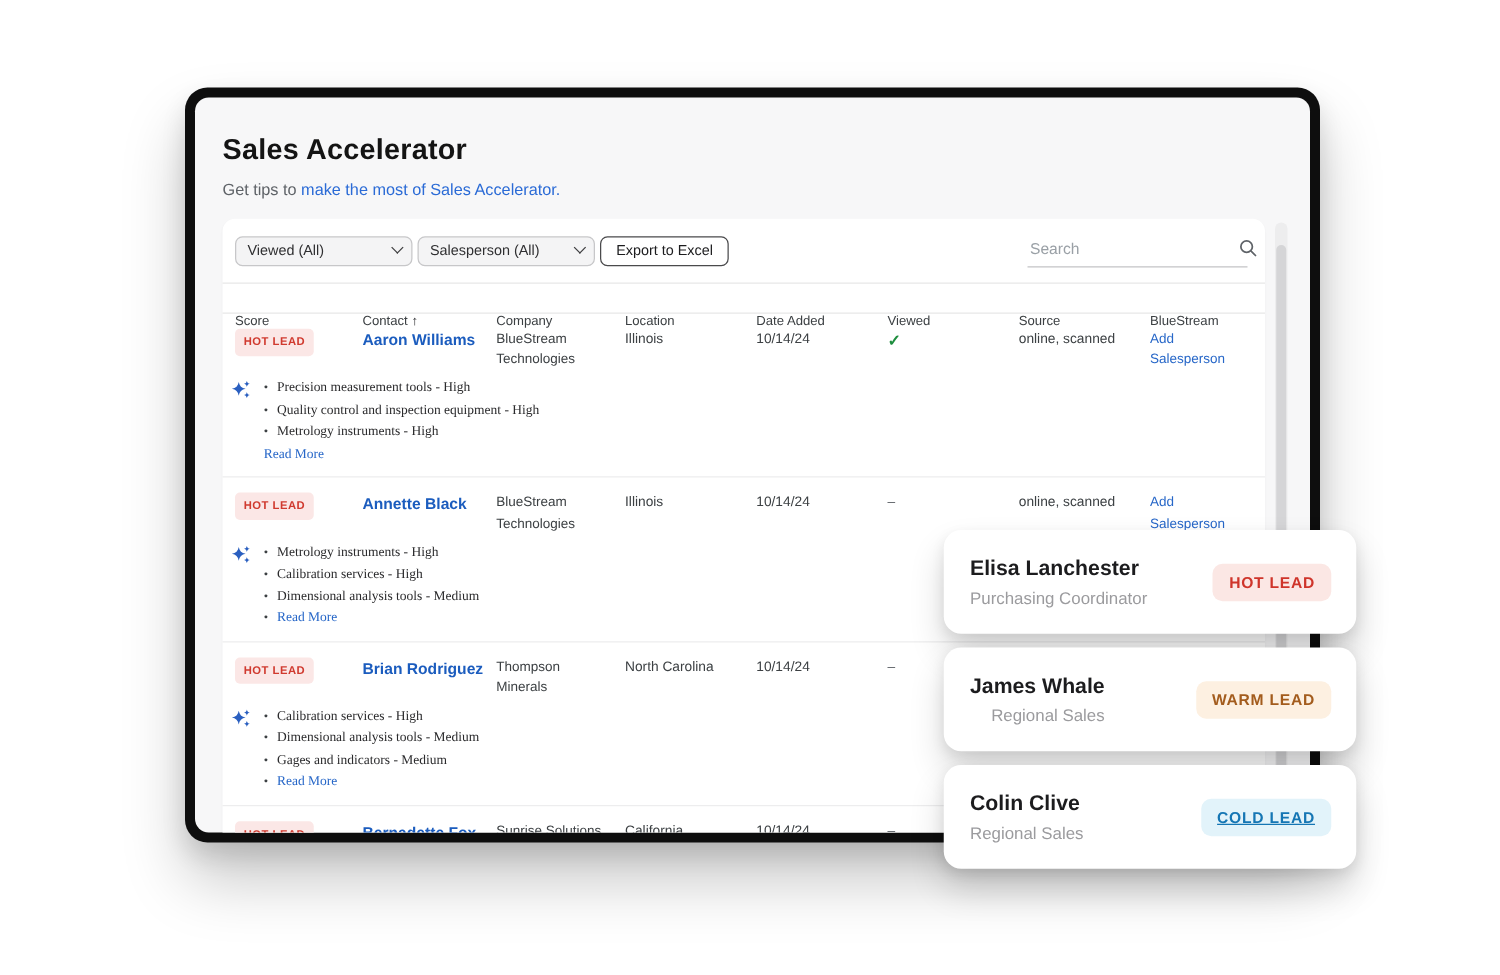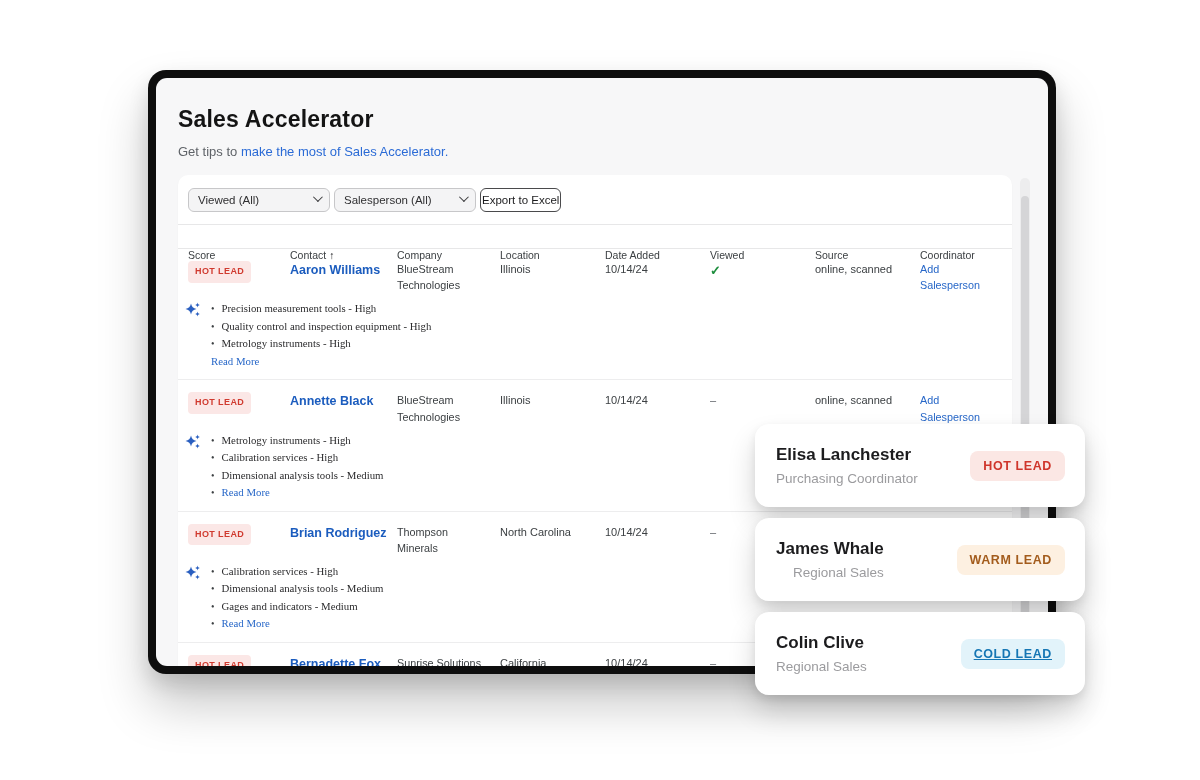--- a/index.html
+++ b/index.html
@@ -44,21 +44,21 @@
     width:142px; height:24px; display:flex; align-items:center; justify-content:space-between;
     background:#f4f4f5; border:1px solid #c7c7c9; border-radius:6px;
     padding:0 9px; font-size:11.5px; color:#2f2f31; cursor:pointer;
   }
   .chevron-down {
     width:7px; height:7px; border-right:1.5px solid #3c3c3e; border-bottom:1.5px solid #3c3c3e;
     transform:rotate(45deg) translateY(-2px); margin-top:-3px;
   }
   .export-btn {
     height:24px; background:#ffffff; border:1px solid #4a4a4c; border-radius:6px;
-    padding:0 1px; font-size:11.5px; color:#1c1c1e; font-family:inherit; cursor:pointer;
+    padding:0 12px; font-size:11.5px; color:#1c1c1e; font-family:inherit; cursor:pointer;
   }
   .search-wrap {
     margin-left:auto; width:176px; height:26px; display:flex; align-items:center;
     border-bottom:1px solid #c4c4c6; padding:0 2px 4px 2px;
   }
   .search-input {
     border:none; outline:none; background:transparent; flex:1;
     font-size:12.5px; color:#333; font-family:inherit;
   }
   .search-input::placeholder { color:#9aa0a6; }
@@ -141,33 +141,40 @@
       <div class="toolbar">
         <div class="select-box">
           <span>Viewed (All)</span>
           <span class="chevron-down"></span>
         </div>
         <div class="select-box">
           <span>Salesperson (All)</span>
           <span class="chevron-down"></span>
         </div>
         <button class="export-btn">Export to Excel</button>
+        <div class="search-wrap">
+          <input class="search-input" placeholder="Search" style="">
+          <svg class="search-icon" width="15" height="15" viewBox="0 0 15 15">
+            <circle cx="6.3" cy="6.3" r="4.6" fill="none" stroke="#5f6368" stroke-width="1.4"></circle>
+            <line x1="9.9" y1="9.9" x2="13.4" y2="13.4" stroke="#5f6368" stroke-width="1.4" stroke-linecap="round"></line>
+          </svg>
+        </div>
       </div>
 
       <div class="grid-row thead">
         <div class="th">Score</div>
         <div class="th">
           <span>Contact</span><span class="sort-icon">↑</span>
         </div>
         <div class="th">Company</div>
         <div class="th">Location</div>
         <div class="th">Date Added</div>
         <div class="th">Viewed</div>
         <div class="th">Source</div>
-        <div class="th">Coordinator</div>
+        <div class="th">BlueStream</div>
       </div>
 
       <div class="row-group">
         <div class="grid-row row-main">
           <div class="cell"><span class="lead-badge-sm">HOT LEAD</span></div>
           <div class="cell cell-contact">Aaron Williams</div>
           <div class="cell cell-company">BlueStream Technologies</div>
           <div class="cell">Illinois</div>
           <div class="cell">10/14/24</div>
           <div class="cell cell-viewed-check">✓</div>

